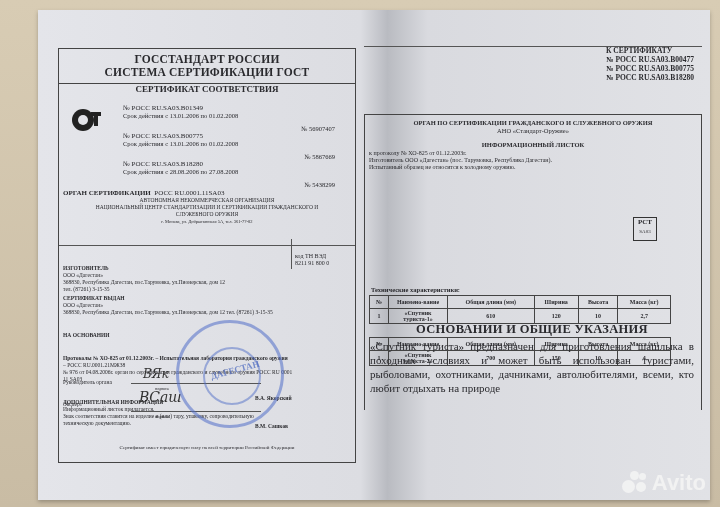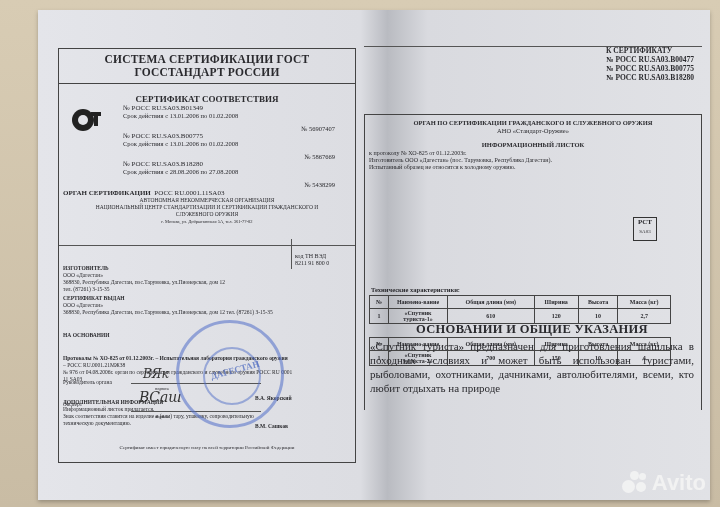--- a/index.html
+++ b/index.html
@@ -4,21 +4,21 @@
 <style>
   html,body{margin:0;padding:0;}
   body{width:720px;height:507px;overflow:hidden;background:#cfc3ad;position:relative;font-family:"Liberation Serif",serif;color:#2a2a2e;}
   .bg{position:absolute;inset:0;background:linear-gradient(180deg,#d8ccb4 0%,#c9bca4 100%);}
   .paper{position:absolute;left:38px;top:10px;width:672px;height:490px;background:linear-gradient(90deg,#e4e5ea 0%,#dcdde2 48%,#b9bbc1 52%,#d9dadf 58%,#e1e2e6 100%);box-shadow:0 2px 4px rgba(0,0,0,.25);}
   .page{position:absolute;box-sizing:border-box;}
   .left{left:58px;top:48px;width:298px;height:415px;border:1px solid #444;}
   .right{left:364px;top:40px;width:338px;height:412px;}
   .hdr{text-align:center;font-weight:bold;font-size:11.5px;line-height:13px;letter-spacing:.2px;}
   .hdr-box{border-bottom:1px solid #444;padding:4px 0 4px;}
-  .sub{text-align:center;font-weight:bold;font-size:9px;margin-top:10px;}
+  .sub{text-align:center;font-weight:bold;font-size:9px;margin-top:0;}
   .logo{position:absolute;left:12px;top:58px;width:32px;height:26px;}
   .certs{position:absolute;left:64px;top:55px;font-size:6.5px;line-height:8px;}
   .certs .n{font-weight:normal;font-size:7px;}
   .regno{position:absolute;right:20px;font-size:6.5px;}
   .small{font-size:5.5px;line-height:7px;}
   .bold{font-weight:bold;margin-top:16px;}
   .sec{position:absolute;left:4px;right:4px;}
   .org{top:163px;font-size:7px;}
   .org .c{text-align:center;}
   .rule{position:absolute;left:0;right:0;border-top:1px solid #555;}
@@ -46,22 +46,22 @@
   .dots span{position:absolute;background:#f4f4f4;border-radius:50%;}
 </style>
 </head>
 <body>
 
 <div class="bg"></div>
 <div class="paper"></div>
 
 <div class="page left">
   <div class="hdr hdr-box">
+    <div>ГОССТАНДАРТ РОССИИ</div>
     <div>СИСТЕМА СЕРТИФИКАЦИИ ГОСТ</div>
-    <div>ГОССТАНДАРТ РОССИИ</div>
   </div>
   <div class="sub">СЕРТИФИКАТ СООТВЕТСТВИЯ</div>
 
   <svg class="logo" viewBox="0 0 32 26">
     <circle cx="12" cy="13" r="11" fill="#222"></circle>
     <circle cx="12" cy="13" r="5" fill="#e2e3e8"></circle>
     <rect x="20" y="5" width="10" height="4" fill="#222"></rect>
     <rect x="23" y="5" width="4" height="14" fill="#222"></rect>
   </svg>
 

